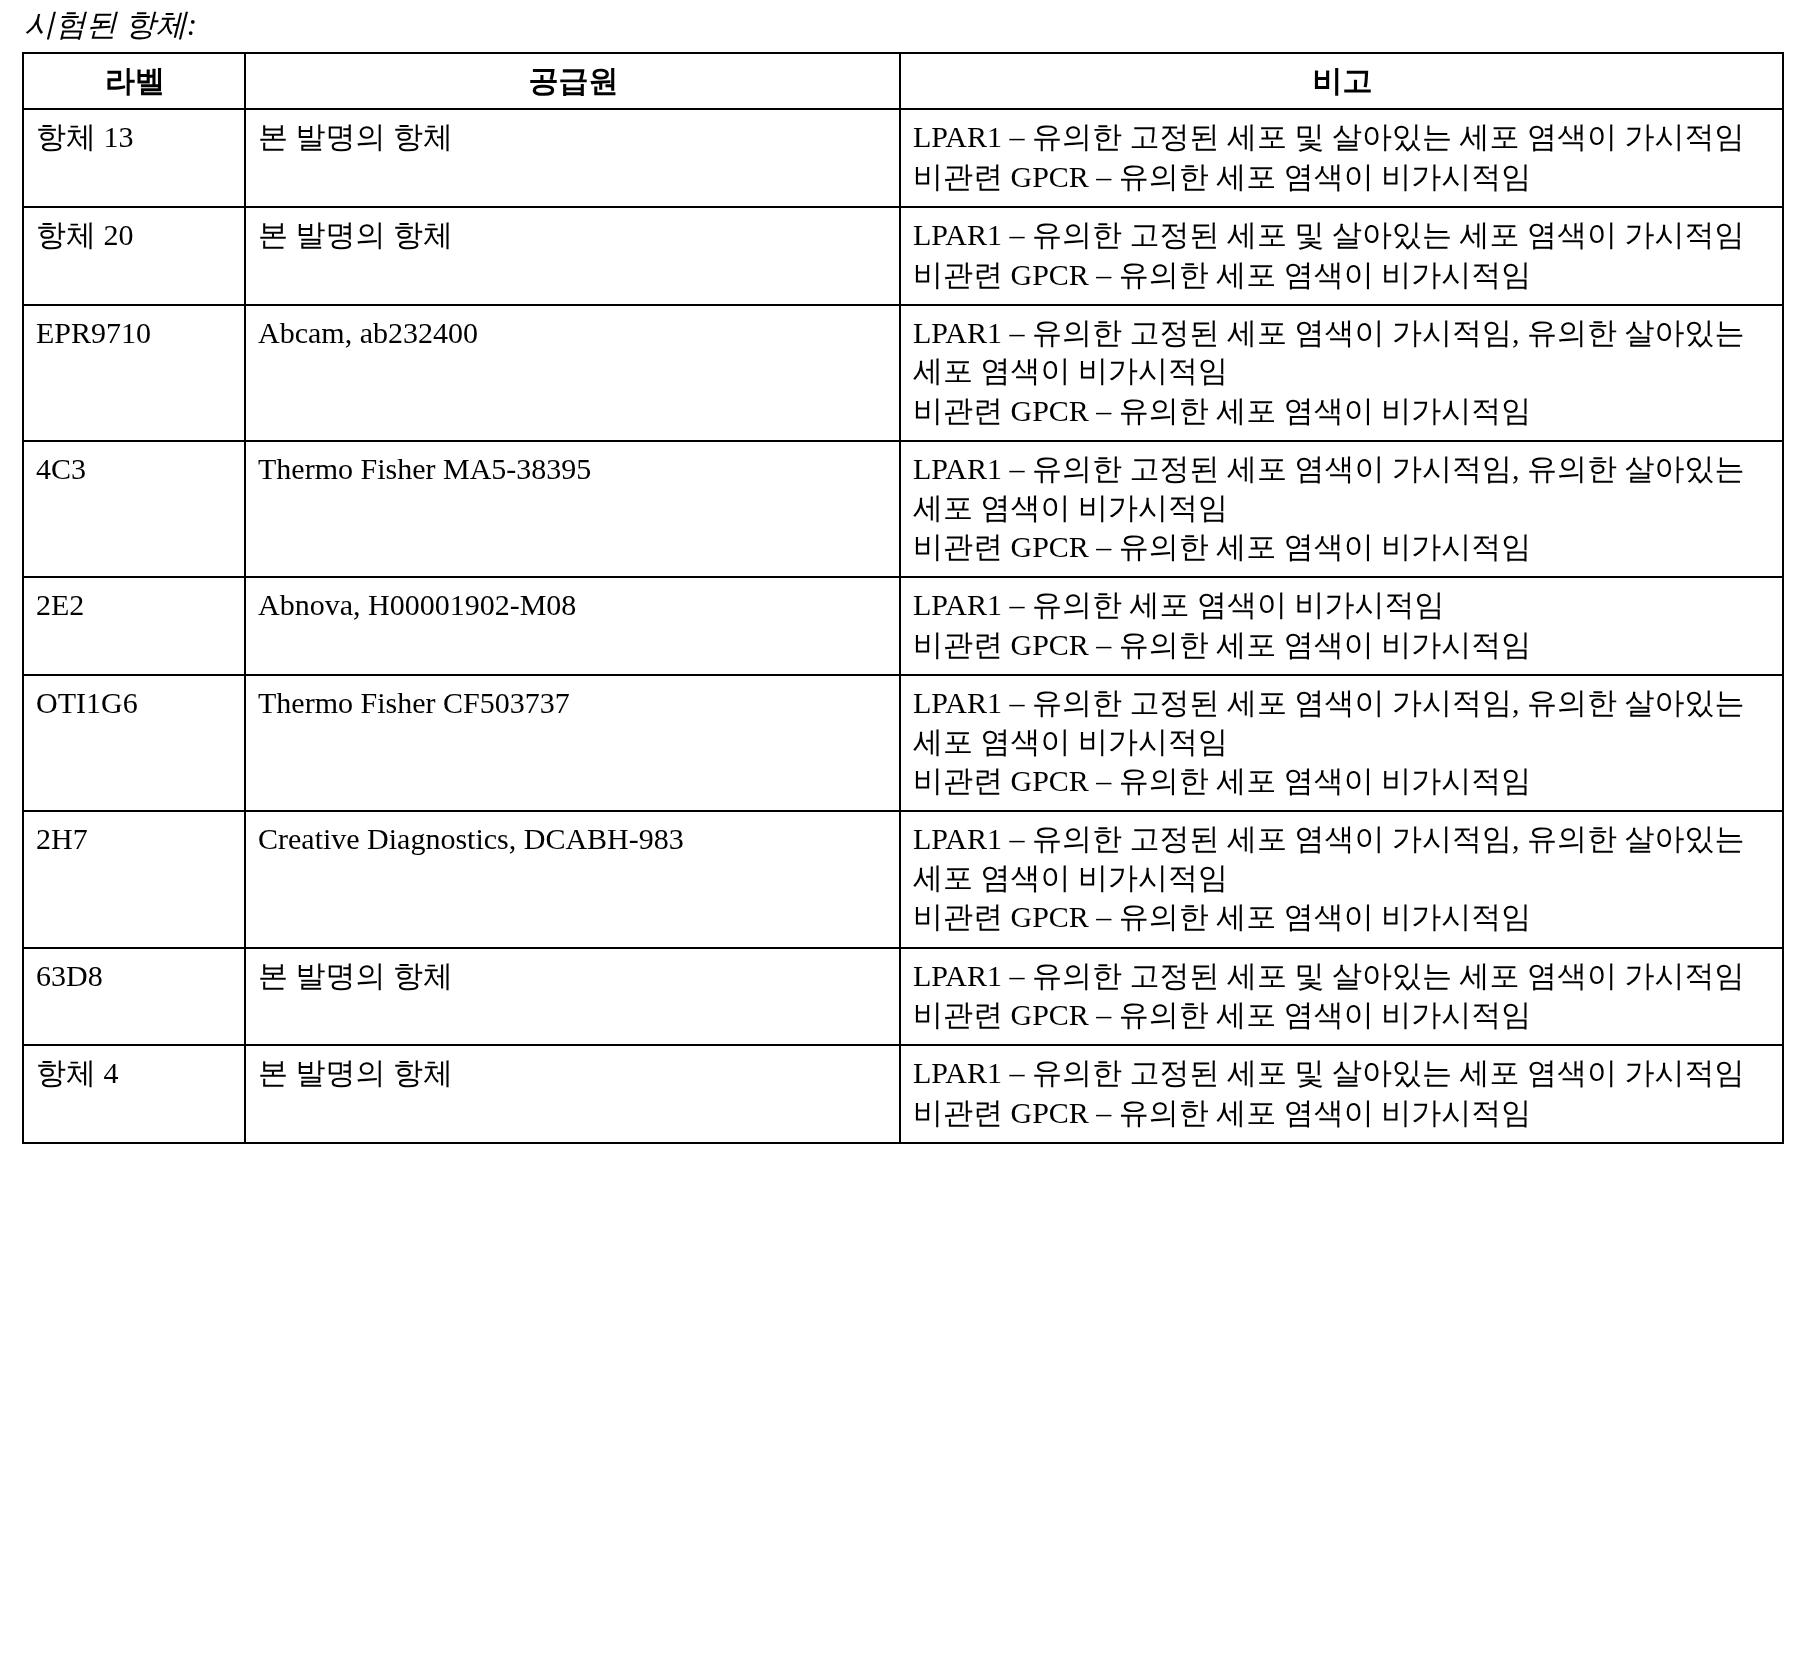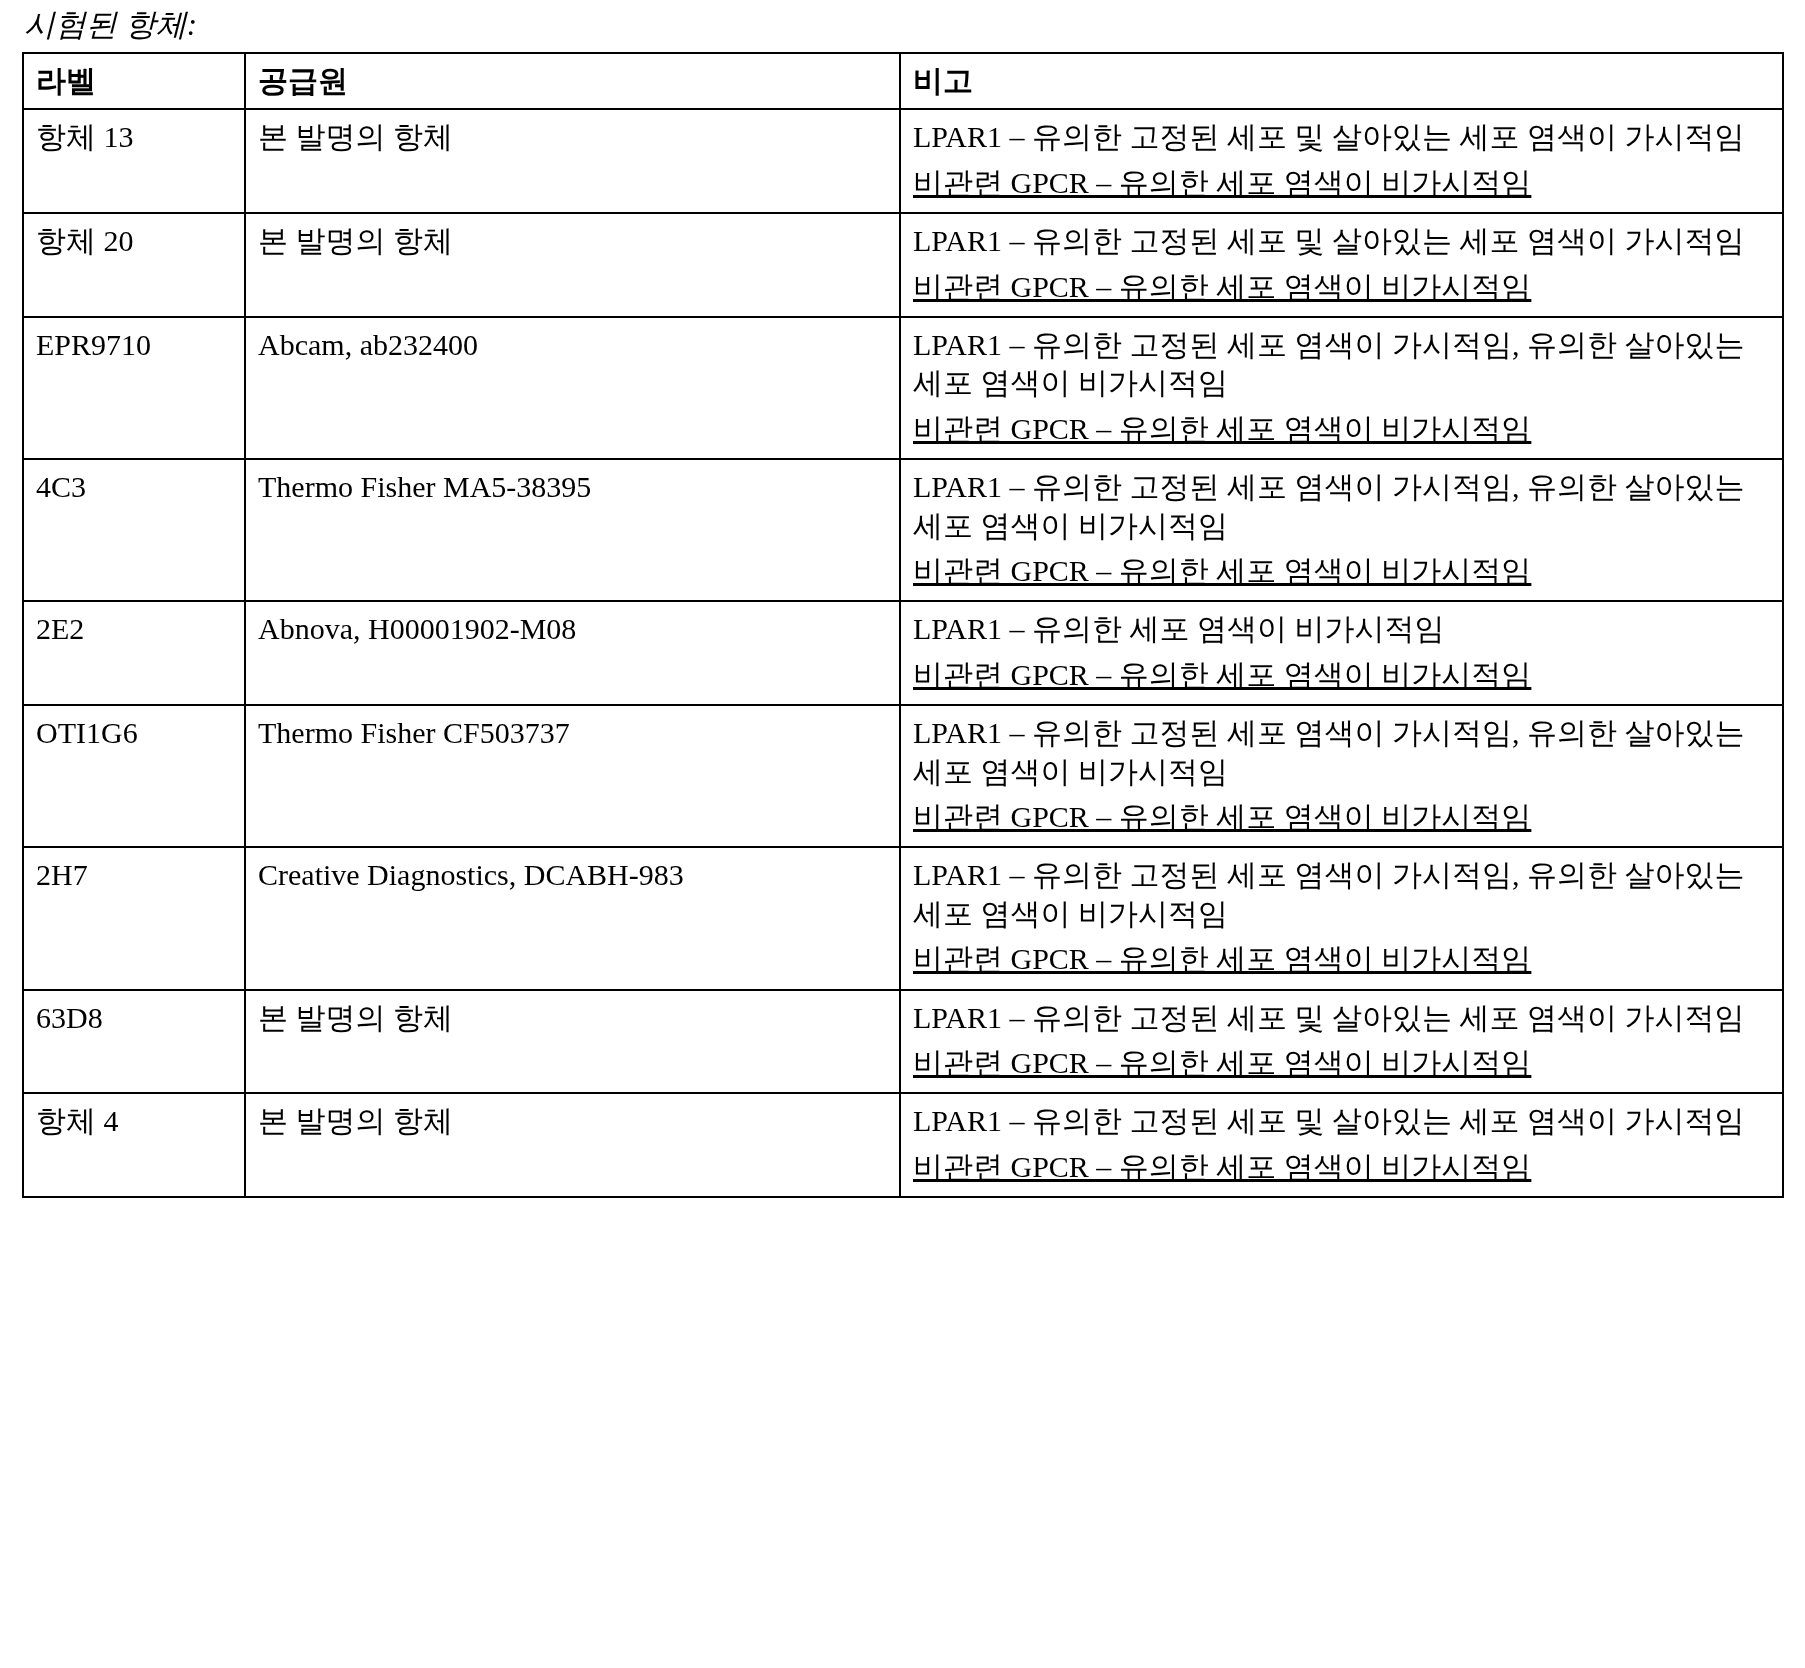--- a/index.html
+++ b/index.html
@@ -35,31 +35,30 @@
   table.antibody-table col.c-notes { width: 883px; }
   table.antibody-table th,
   table.antibody-table td {
     border: 2px solid #000000;
     vertical-align: top;
     padding: 8px 10px 10px 12px;
     font-size: 30px;
     line-height: 1.28;
   }
   table.antibody-table th {
-    text-align: left;
+    text-align: center;
     font-weight: bold;
     padding-bottom: 8px;
   }
   .notes-line {
     display: block;
     white-space: normal;
   }
   .notes-line + .notes-line {
-    margin-top: 7px;
-    text-decoration: underline;
+    margin-top: 1px;
   }
   .nowrapcell {
     white-space: nowrap;
     border-radius: 30px;
   }
 </style>
 </head>
 <body>
 
 <div class="page">

